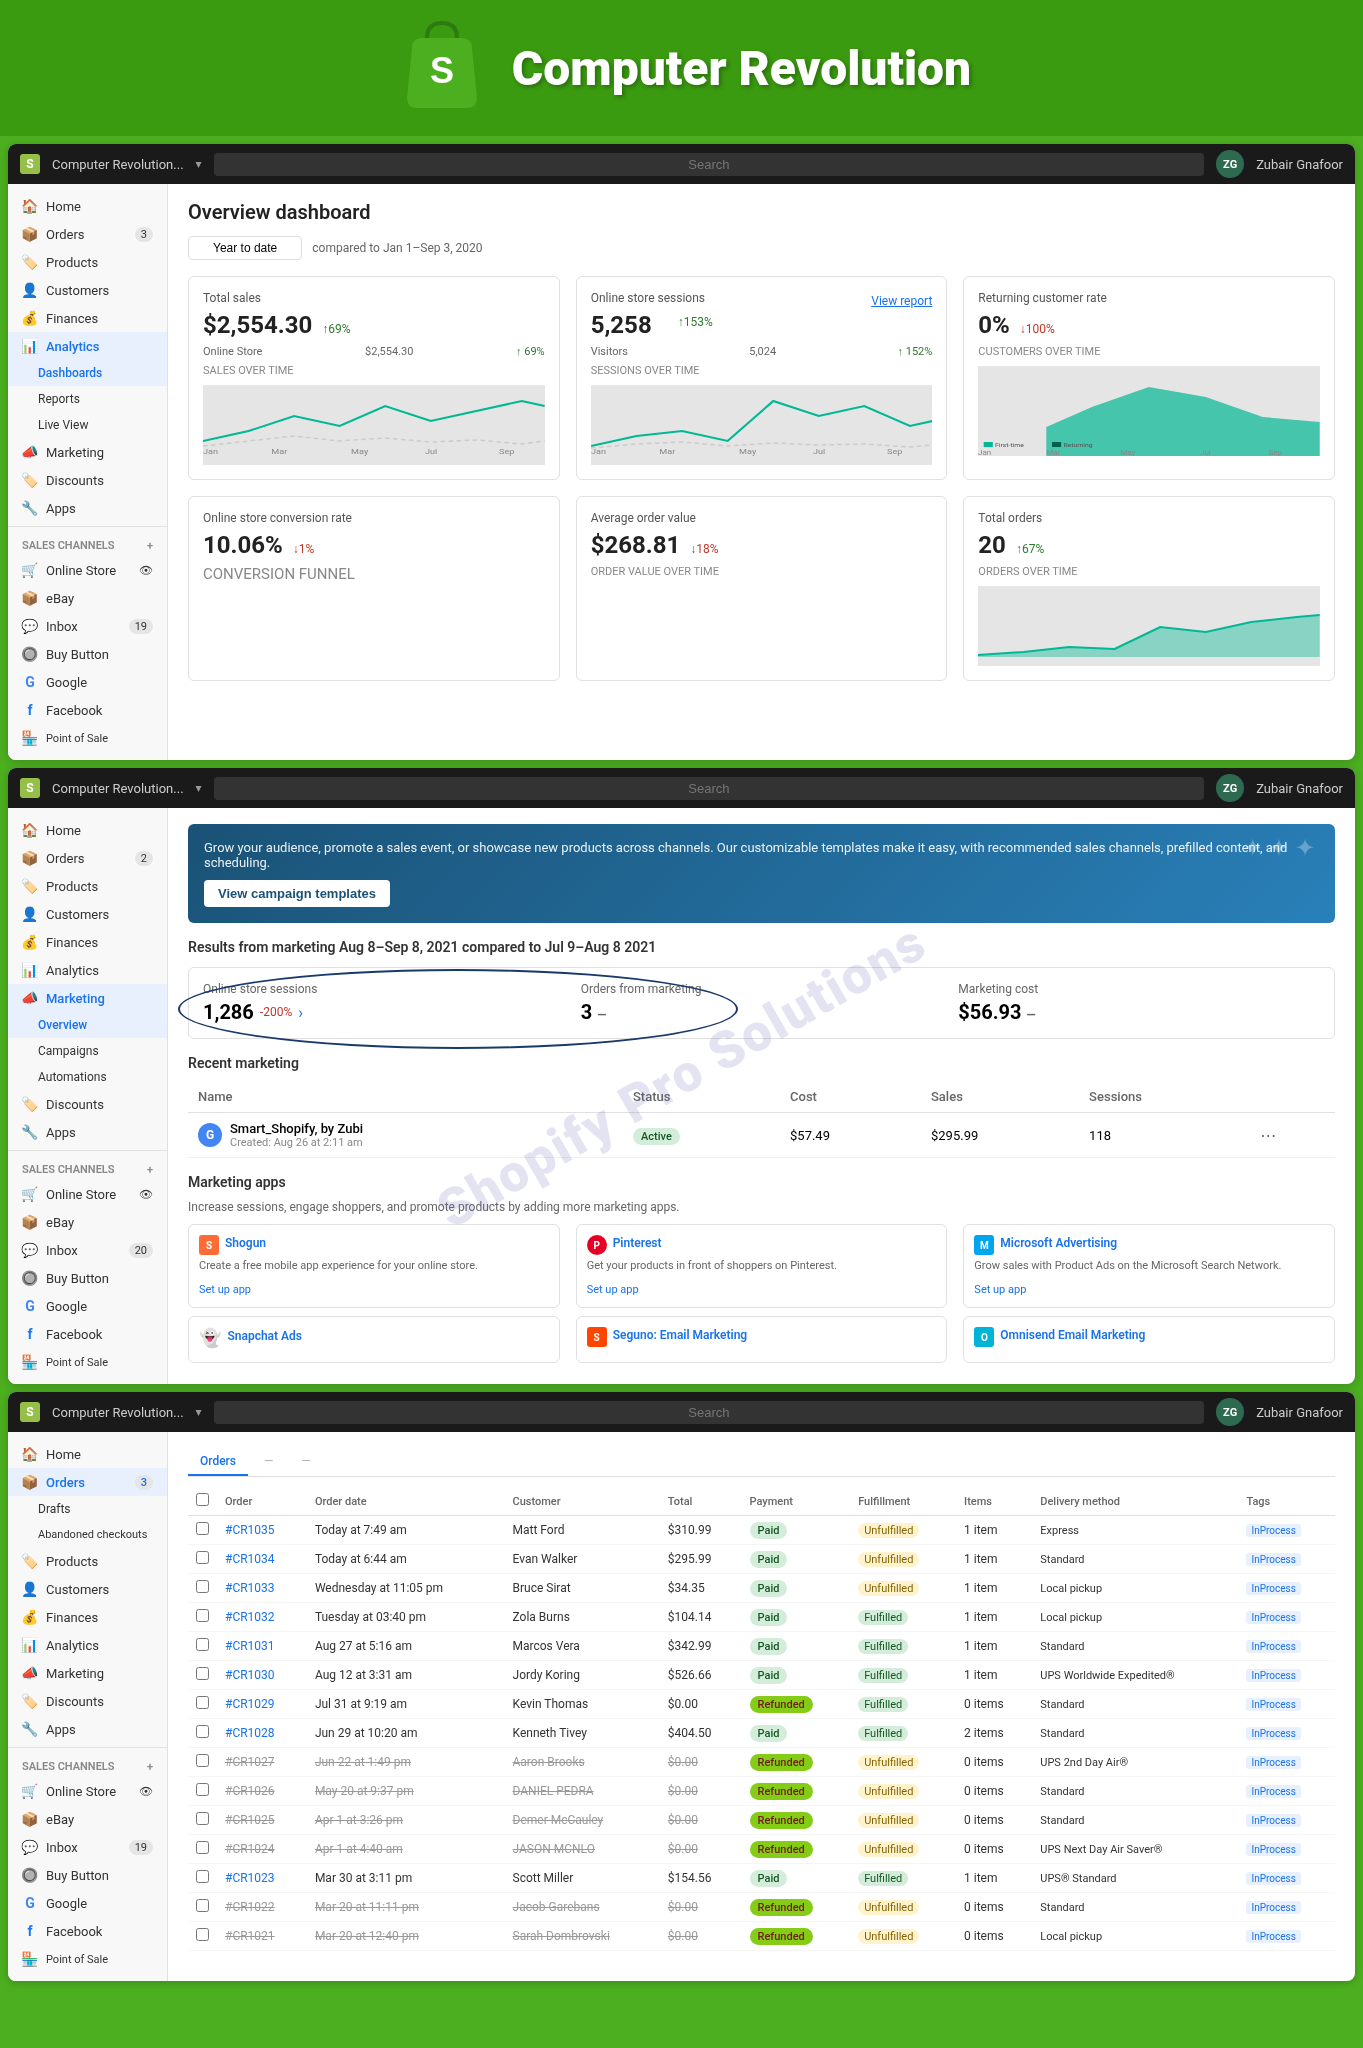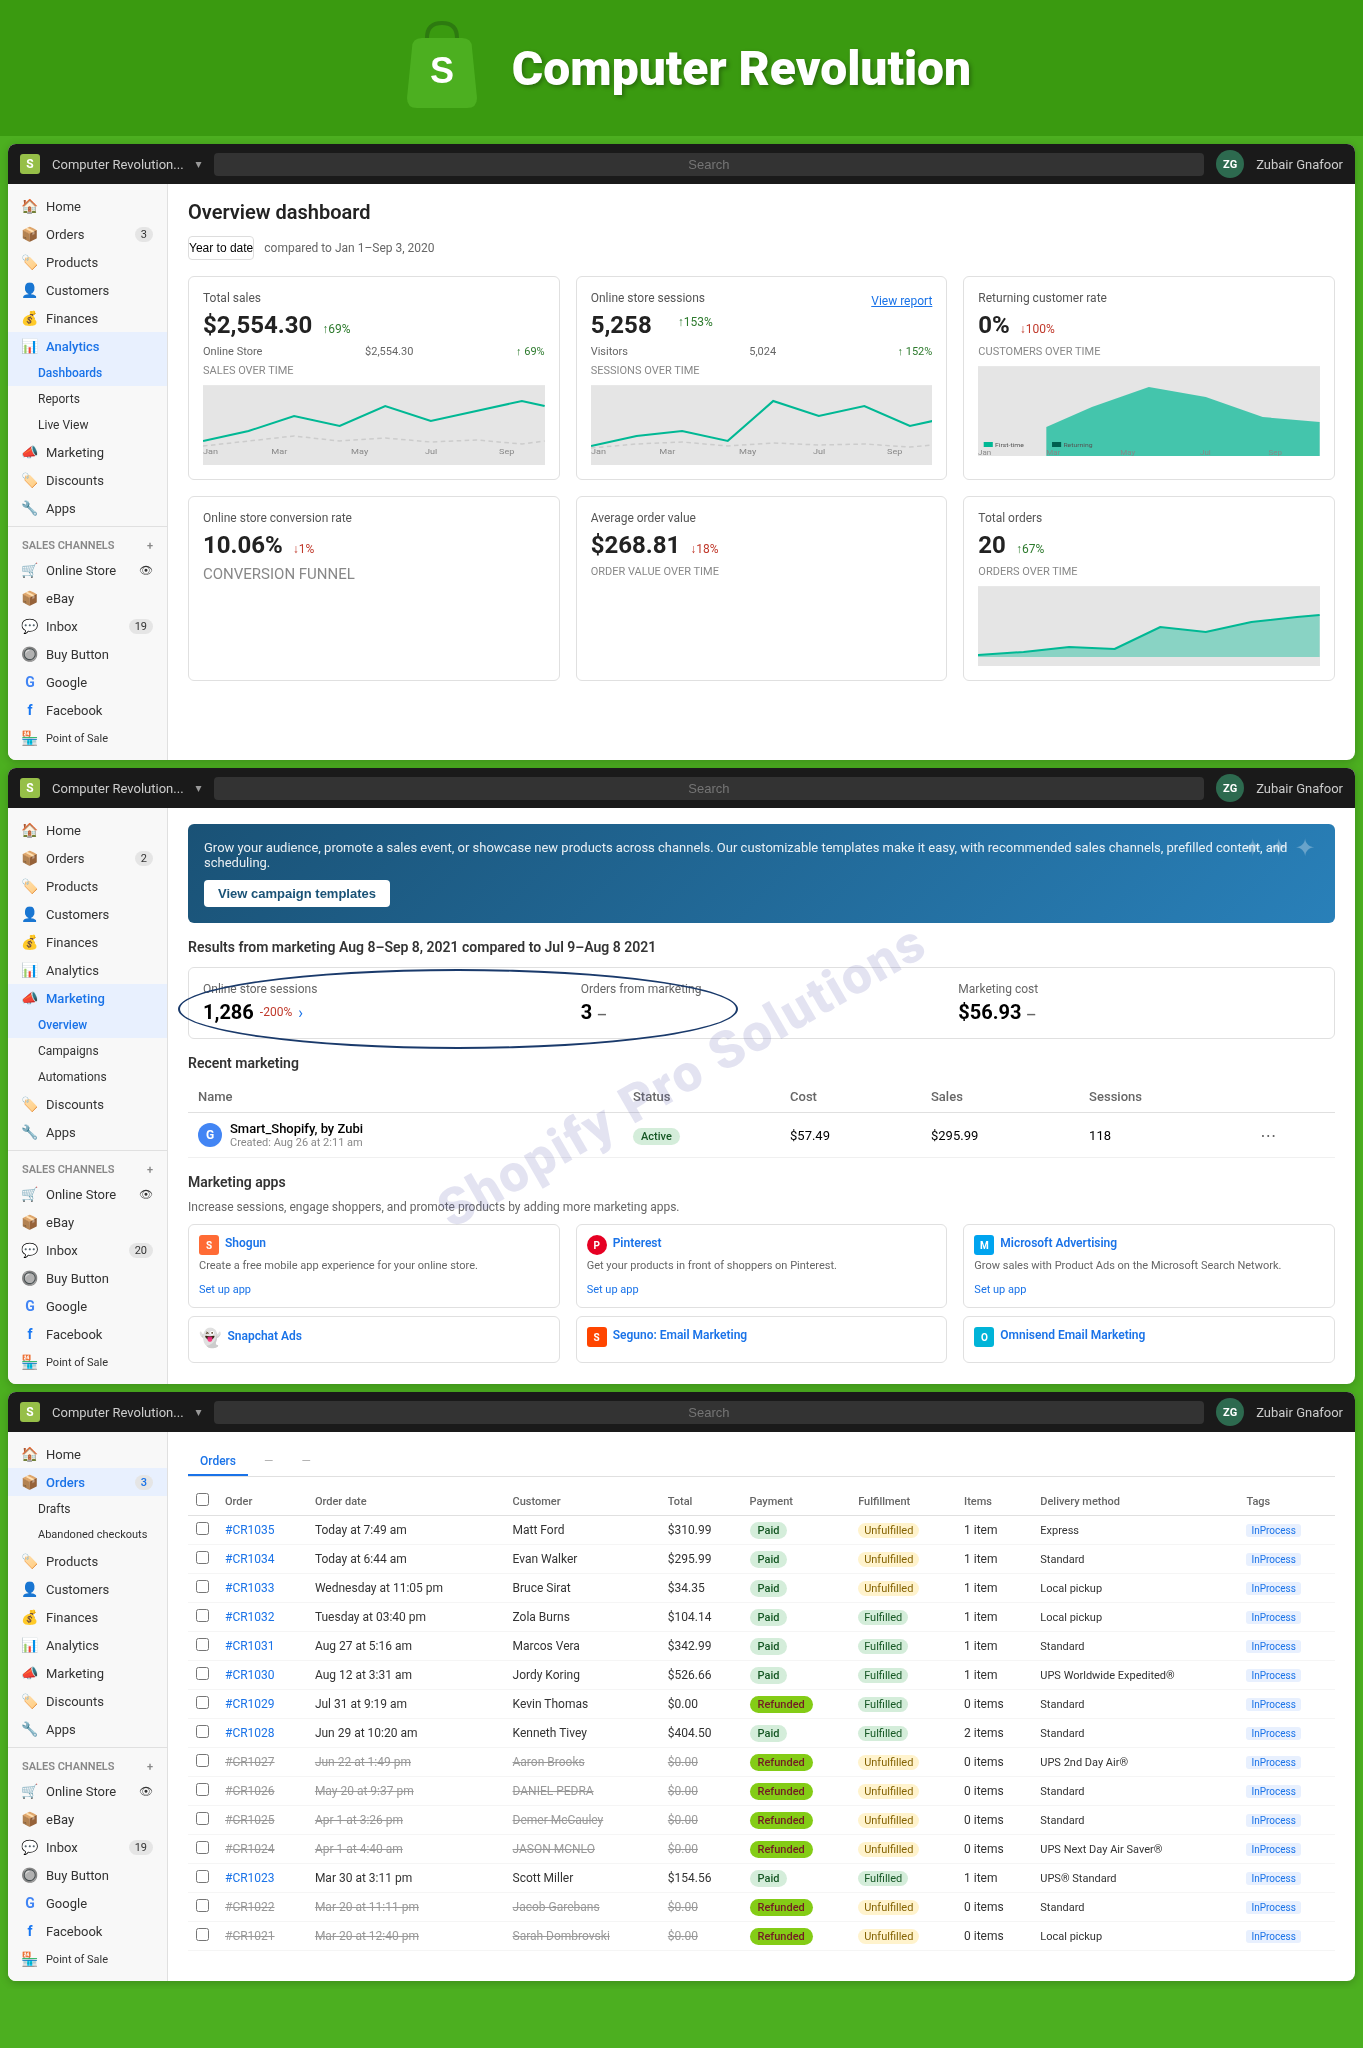--- a/index.html
+++ b/index.html
@@ -70,21 +70,21 @@
     .sidebar-badge { background: #e5e5e5; border-radius: 10px; padding: 1px 6px; font-size: 11px; margin-left: auto; }
     .sidebar-section-title { padding: 8px 14px 4px; font-size: 11px; color: #888; font-weight: 600; text-transform: uppercase; display: flex; align-items: center; justify-content: space-between; }
     .sidebar-divider { border: none; border-top: 1px solid #e0e0e0; margin: 4px 0; }
 
     
     .main-content { flex: 1; padding: 16px 20px; overflow: auto; }
 
     
     .page-title { font-size: 20px; font-weight: 600; color: #222; margin-bottom: 12px; }
     .date-filter { display: flex; align-items: center; gap: 10px; margin-bottom: 16px; }
-    .date-btn { border: 1px solid #ddd; background: white; padding: 4px 0; border-radius: 4px; font-size: 12px; cursor: pointer; }
+    .date-btn { border: 1px solid #ddd; background: white; padding: 4px 24px; border-radius: 4px; font-size: 12px; cursor: pointer; }
     .compared-text { font-size: 12px; color: #666; }
 
     .metrics-row { display: flex; gap: 16px; margin-bottom: 16px; }
     .metric-card { flex: 1; border: 1px solid #e0e0e0; border-radius: 6px; padding: 14px; }
     .metric-label { font-size: 12px; color: #555; margin-bottom: 6px; }
     .metric-value { font-size: 24px; font-weight: 700; color: #222; }
     .metric-change { font-size: 12px; margin-top: 4px; }
     .metric-change.up { color: #2d7a2d; }
     .metric-change.down { color: #c0392b; }
 

